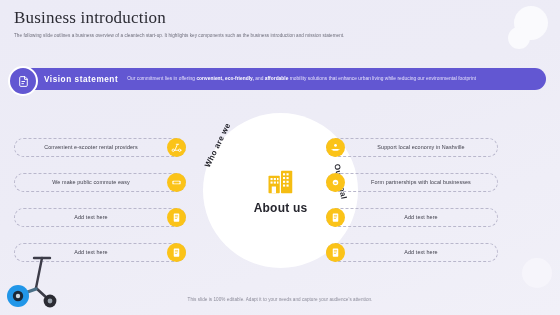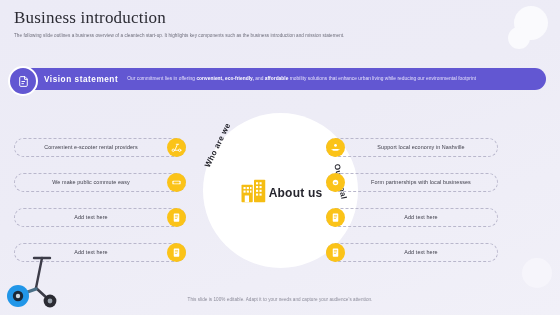--- a/index.html
+++ b/index.html
@@ -49,21 +49,21 @@
     letter-spacing:.05px;white-space:nowrap;overflow:hidden;
   }
   #vision-text b{color:#ffffff;font-weight:bold;}
   
   #center-circle{
     position:absolute;left:203px;top:113px;width:155px;height:155px;
     border-radius:50%;background:#ffffff;
   }
   #center-inner{
     position:absolute;left:203px;top:113px;width:155px;height:155px;
-    display:flex;flex-direction:row;align-items:center;justify-content:center;
+    display:flex;flex-direction:column;align-items:center;justify-content:center;
   }
   #about-label{
     font-size:12px;font-weight:bold;color:#26262e;margin-top:4px;letter-spacing:.2px;
   }
   .side-label{
     position:absolute;font-size:8px;font-weight:bold;color:#26262e;
     letter-spacing:.4px;white-space:nowrap;
   }
   #label-left{left:203px;top:165px;transform:rotate(-64deg);transform-origin:left top;}
   #label-right{left:341px;top:163px;transform:rotate(78deg);transform-origin:left top;}

